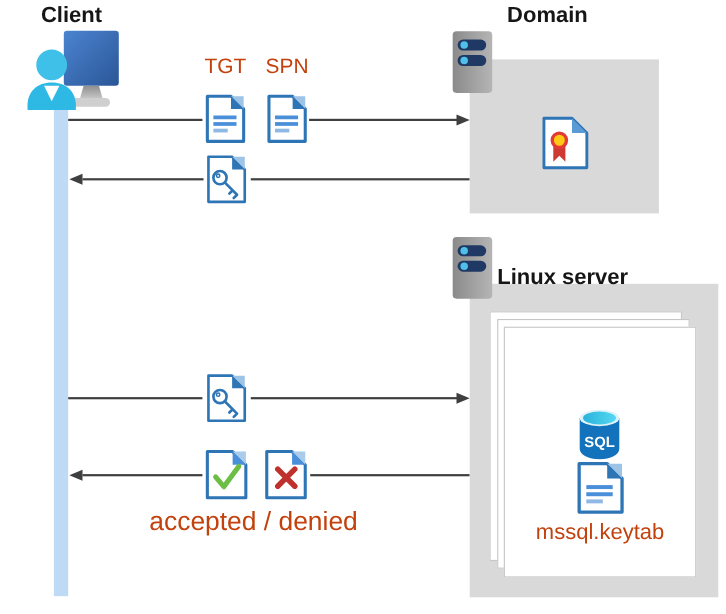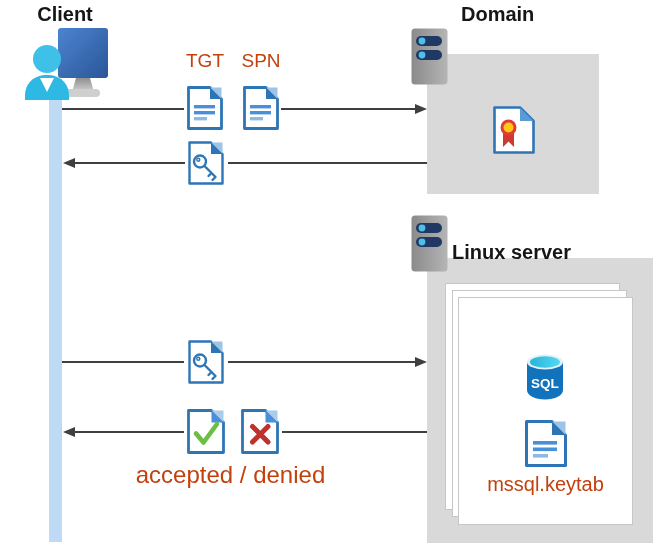--- a/index.html
+++ b/index.html
@@ -179,21 +179,21 @@
     </svg>
   </div>
 
   <div class="abs heading" style="left:452px;top:224px;margin-top:16px;">Linux server</div>
 
   <div class="abs page" style="left:445px;top:283px;width:175px;height:227px;"></div>
   <div class="abs page" style="left:452px;top:290px;width:175px;height:227px;"></div>
   <div class="abs page" style="left:458px;top:297px;width:175px;height:228px;"></div>
 
 
-  <div class="abs" style="left:525px;top:353px;text-align:right;">
+  <div class="abs" style="left:525px;top:371px;text-align:right;">
     <svg width="40" height="47" viewBox="0 0 40 47">
       <defs>
         <linearGradient id="sql-top" x1="0" y1="0" x2="1" y2="0">
           <stop offset="0" stop-color="#2AB2DA"></stop>
             <stop offset="1" stop-color="#55D8F2"></stop>
         </linearGradient>
       </defs>
       <path d="M2 9 V37 C2 42.5 10 46.5 20 46.5 C30 46.5 38 42.5 38 37 V9 Z" fill="#1272BC"></path>
       <ellipse cx="20" cy="9" rx="18" ry="7.5" fill="#DDF2F9"></ellipse>
       <ellipse cx="20" cy="9" rx="15" ry="5.8" fill="url(#sql-top)"></ellipse>

